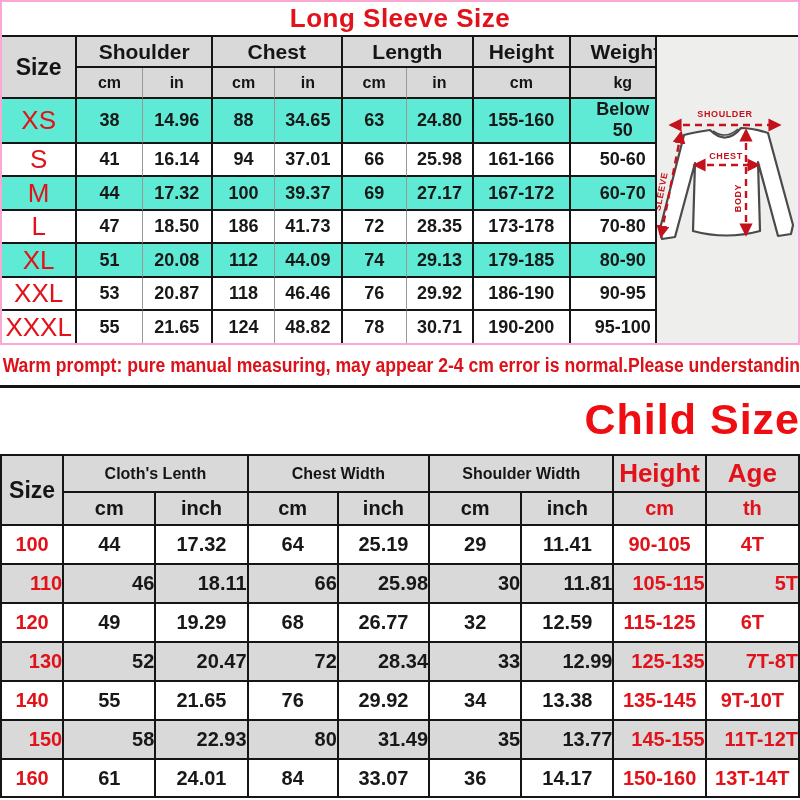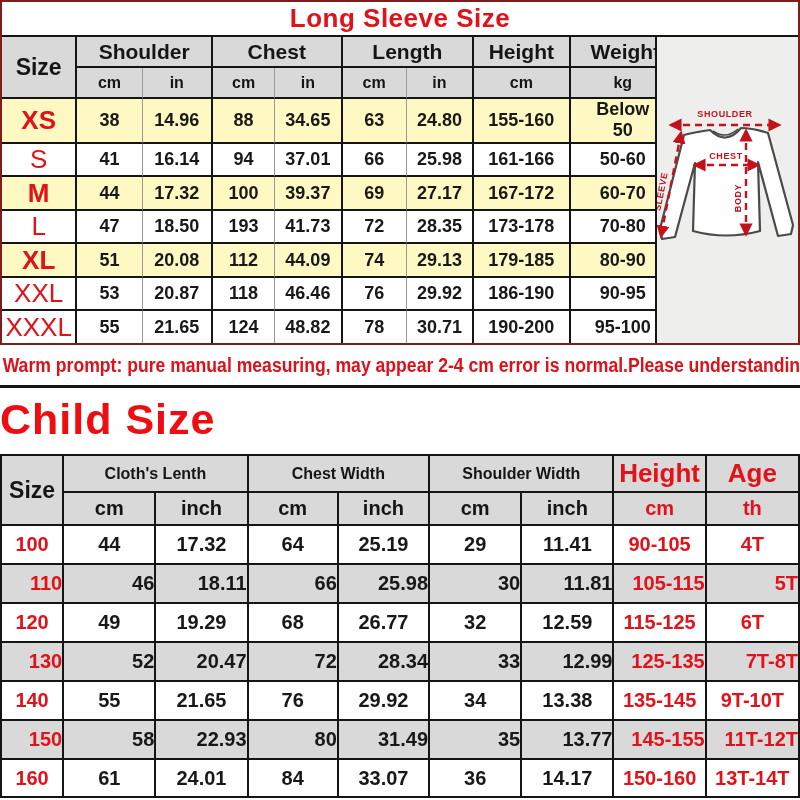--- a/index.html
+++ b/index.html
@@ -1,40 +1,40 @@
 <!DOCTYPE html>
 <html><head>
 <meta charset="utf-8">
 <style>
   html,body{margin:0;padding:0;background:#fff;}
   .sheet{
     width:800px;height:800px;background:#fff;overflow:hidden;
     font-family:"Liberation Sans",sans-serif;position:relative;box-sizing:border-box;
   }
   
-  .top-section{box-sizing:border-box;height:345px;border:2px solid #7f1d1d;}
+  .top-section{box-sizing:border-box;height:345px;border:2px solid #f9a8d4;}
   .ls-title{
     height:33px;line-height:33px;text-align:center;
     color:#e11219;font-size:26px;font-weight:700;border-bottom:2px solid #151515;
     letter-spacing:0.5px;
   }
   .top-body{display:flex;height:306px;}
   table.ls-table{
     width:653px;flex:none;height:100%;border-collapse:separate;border-spacing:0;
     table-layout:fixed;box-sizing:border-box;
   }
   table.ls-table th,table.ls-table td{
     border-right:2px solid #151515;border-bottom:2.5px solid #151515;
     text-align:center;vertical-align:middle;padding:0;overflow:hidden;
   }
   table.ls-table th{background:#d9d9d9;color:#151515;font-size:21px;font-weight:700;}
   table.ls-table th.unit{font-size:16px;}
   table.ls-table th.sizeh{font-size:23px;}
   table.ls-table td{font-size:18px;font-weight:700;color:#181818;background:#fff;}
-  table.ls-table tr.shade td{background:#fef9c3;font-weight:bold;}
+  table.ls-table tr.shade td{background:#5eead4;}
   table.ls-table td.size-label{color:#e11219;font-size:26px;font-weight:400;}
   table.ls-table .ld{border-right:1px solid #999;}
   table.ls-table tr:last-child td{border-bottom:none;}
   table.ls-table th:last-child,table.ls-table td:last-child{border-right:none;padding-left:20px;}
   table.ls-table thead tr{height:31px;}
 
   .shirt-panel{
     flex:1;background:#eeeeec;border-left:2px solid #151515;
     display:flex;align-items:flex-start;justify-content:center;overflow:hidden;
   }
@@ -45,21 +45,21 @@
     box-sizing:border-box;height:43px;border-bottom:3px solid #151515;
     background:#fff;display:flex;align-items:center;overflow:hidden;
   }
   .prompt-bar span{
     display:inline-block;color:#dd1119;font-weight:700;font-size:20px;
     white-space:nowrap;transform:scaleX(0.88);transform-origin:left center;padding-left:3px;
   }
 
   
   .child-title{
-    height:66px;line-height:62px;text-align:left;
+    height:66px;line-height:62px;text-align:right;
     color:#ee0e12;font-size:43px;font-weight:700;letter-spacing:1px;
   }
   table.child-table{
     width:800px;height:344px;border-collapse:separate;border-spacing:0;
     table-layout:fixed;box-sizing:border-box;border:2.5px solid #151515;
   }
   table.child-table th,table.child-table td{
     border-right:2.5px solid #151515;border-bottom:2.5px solid #151515;
     text-align:center;vertical-align:middle;padding:0;overflow:hidden;
   }
@@ -151,21 +151,21 @@
               <td>39.37</td>
               <td class="ld">69</td>
               <td>27.17</td>
               <td>167-172</td>
               <td>60-70</td>
             </tr>
             <tr>
               <td class="size-label">L</td>
               <td class="ld">47</td>
               <td>18.50</td>
-              <td class="ld">193</td>
+              <td class="ld">186</td>
               <td>41.73</td>
               <td class="ld">72</td>
               <td>28.35</td>
               <td>173-178</td>
               <td>70-80</td>
             </tr>
             <tr class="shade">
               <td class="size-label">XL</td>
               <td class="ld">51</td>
               <td>20.08</td>

